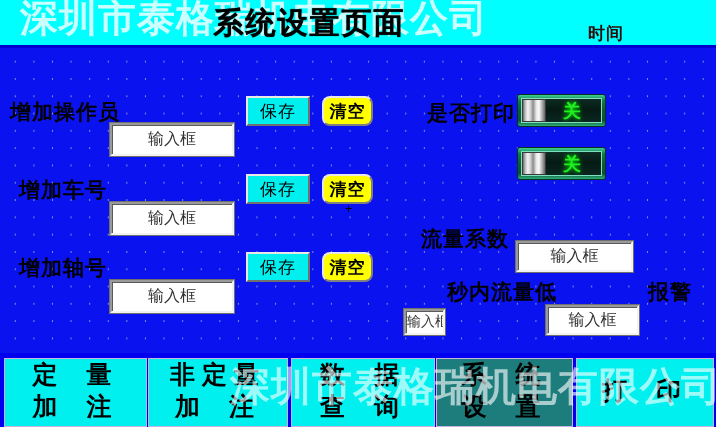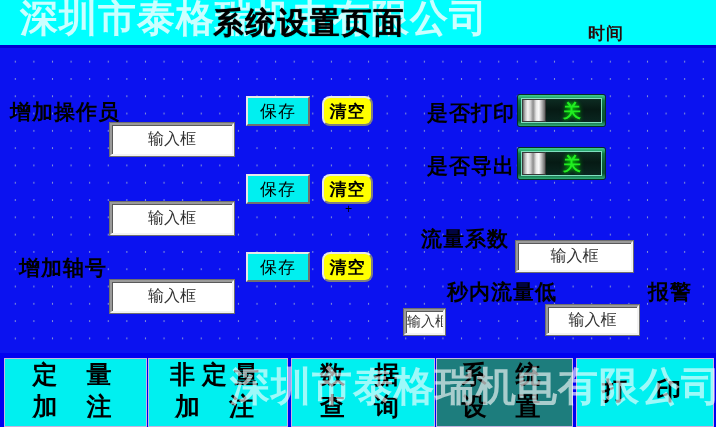--- a/index.html
+++ b/index.html
@@ -247,40 +247,40 @@
     <div id="header-underline"></div>
   </div>
 
   <div id="main">
 
     <div class="lbl" style="left:10px; top:56px;">增加操作员</div>
     <div class="inputbox" style="left:110px; top:46px; width:124px; height:33px;">输入框</div>
     <div class="btn-save" style="left:246px; top:48px; width:64px; height:30px;">保存</div>
     <div class="btn-clear" style="left:322px; top:48px; width:51px; height:30px;">清空</div>
 
+    <div class="lbl" style="left:19px; top:134px;">增加车号</div>
     <div class="inputbox" style="left:110px; top:125px; width:124px; height:33px;">输入框</div>
     <div class="btn-save" style="left:246px; top:126px; width:64px; height:30px;">保存</div>
     <div class="btn-clear" style="left:322px; top:126px; width:51px; height:30px;">清空</div>
     <div style="position:absolute; left:344px; top:158px; width:9px; height:9px;
                 color:#000; font-size:12px; line-height:9px; text-align:center;">+</div>
 
     <div class="lbl" style="left:19px; top:212px;">增加轴号</div>
     <div class="inputbox" style="left:110px; top:203px; width:124px; height:33px;">输入框</div>
     <div class="btn-save" style="left:246px; top:204px; width:64px; height:30px;">保存</div>
     <div class="btn-clear" style="left:322px; top:204px; width:51px; height:30px;">清空</div>
 
     <div class="lbl" style="left:427px; top:57px;">是否打印</div>
     <div class="toggle" style="left:518px; top:47px;">
       <div class="toggle-inner">
         <div class="toggle-knob"></div>
         <span class="toggle-state">关</span>
       </div>
     </div>
 
-    <div class="lbl" style="left:427px; top:110px;">是否导出</div>
     <div class="toggle" style="left:518px; top:100px;">
       <div class="toggle-inner">
         <div class="toggle-knob"></div>
         <span class="toggle-state">关</span>
       </div>
     </div>
 
     <div class="lbl" style="left:421px; top:171px;margin-top:12px;">流量系数</div>
     <div class="inputbox" style="left:516px; top:164px; width:117px; height:31px;">输入框</div>
 

